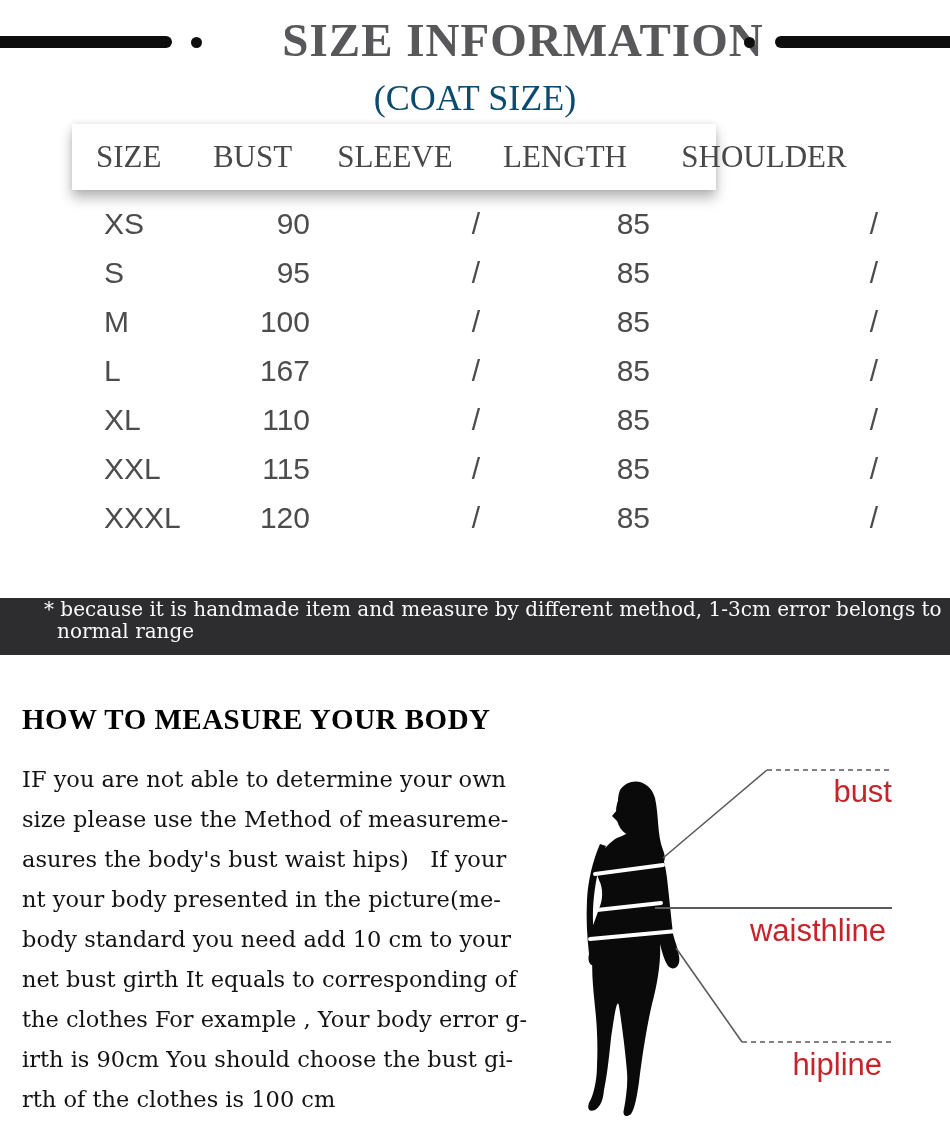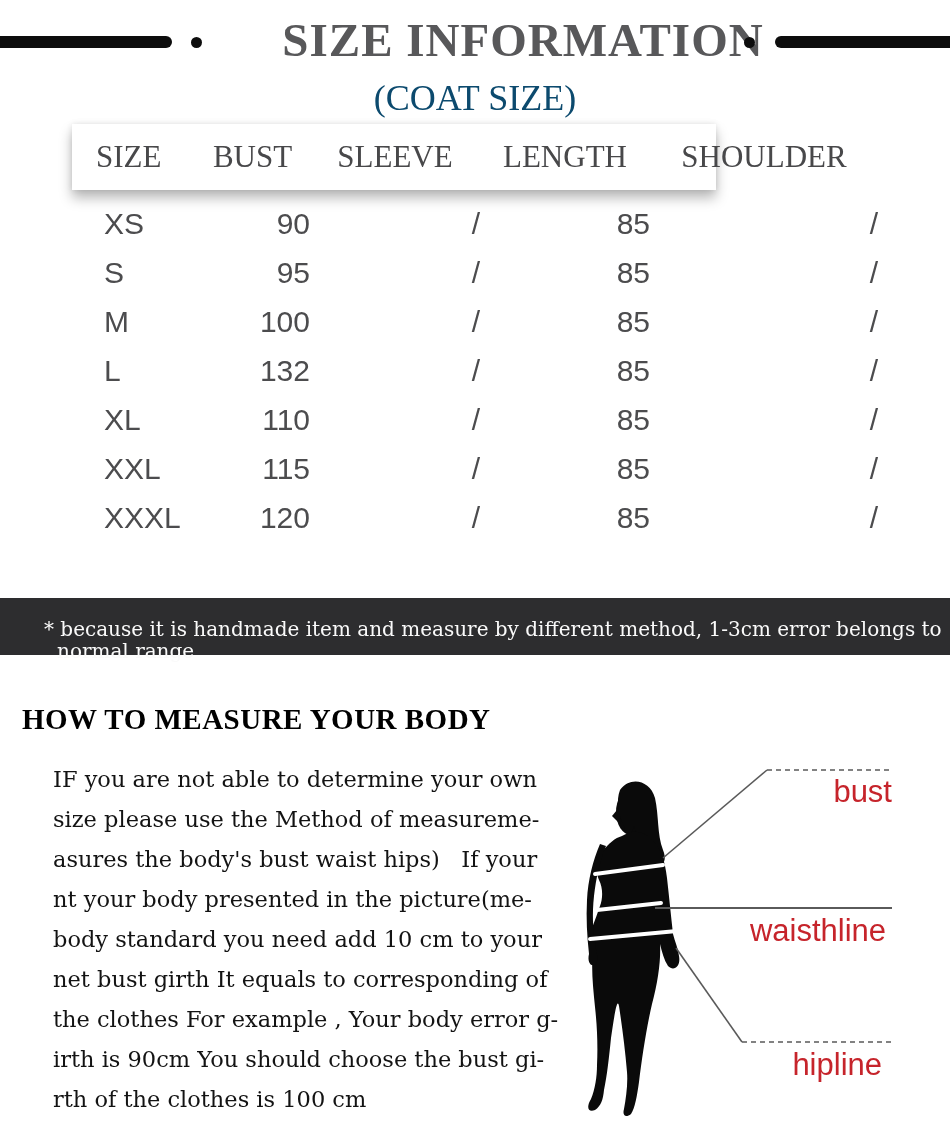--- a/index.html
+++ b/index.html
@@ -39,33 +39,33 @@
     font-family:"Liberation Sans", sans-serif; font-size:30px; color:#4c4c4e;
   }
   .trow { height:49px; line-height:49px; align-items:center; }
   .trow .cell { text-align:right; }
   .trow .cell:first-child { text-align:left; padding-left:32px; }
   
   .banner {
     position:absolute; top:598px; left:0; width:950px; height:57px;
     background:#2d2d2f; color:#fafafa;
     font-family:"DejaVu Serif", serif; font-size:20px; line-height:22px;
-    box-sizing:border-box; padding:20px 0 0 44px;
+    box-sizing:border-box; padding:0 0 0 44px;
   }
   .banner .l2 { padding-left:13px; }
   
   .section-heading {
     position:absolute; top:703px; left:22px;
     font-size:29px; font-weight:bold; color:#000; letter-spacing:0.5px;
   }
   .para {
     position:absolute; top:759px; left:22px; width:540px;
     font-family:"DejaVu Serif", serif; font-size:22.5px; color:#131313;
   }
-  .para-line { height:40px; line-height:40px; white-space:pre;margin-left:31px; }
+  .para-line { height:40px; line-height:40px; white-space:pre; }
   
   .figure { position:absolute; top:730px; left:560px; width:390px; height:392px; }
   .fig-label { font-family:"Liberation Sans", sans-serif; font-size:31px; }
 </style>
 </head>
 <body>
 
 <div class="page">
 
   <div class="rule rule-left"></div>
@@ -100,21 +100,21 @@
     </div>
     <div class="trow cols">
       <div class="cell">M</div>
       <div class="cell">100</div>
       <div class="cell">/</div>
       <div class="cell">85</div>
       <div class="cell">/</div>
     </div>
     <div class="trow cols">
       <div class="cell">L</div>
-      <div class="cell">132</div>
+      <div class="cell">167</div>
       <div class="cell">/</div>
       <div class="cell">85</div>
       <div class="cell">/</div>
     </div>
     <div class="trow cols">
       <div class="cell">XL</div>
       <div class="cell">110</div>
       <div class="cell">/</div>
       <div class="cell">85</div>
       <div class="cell">/</div>

